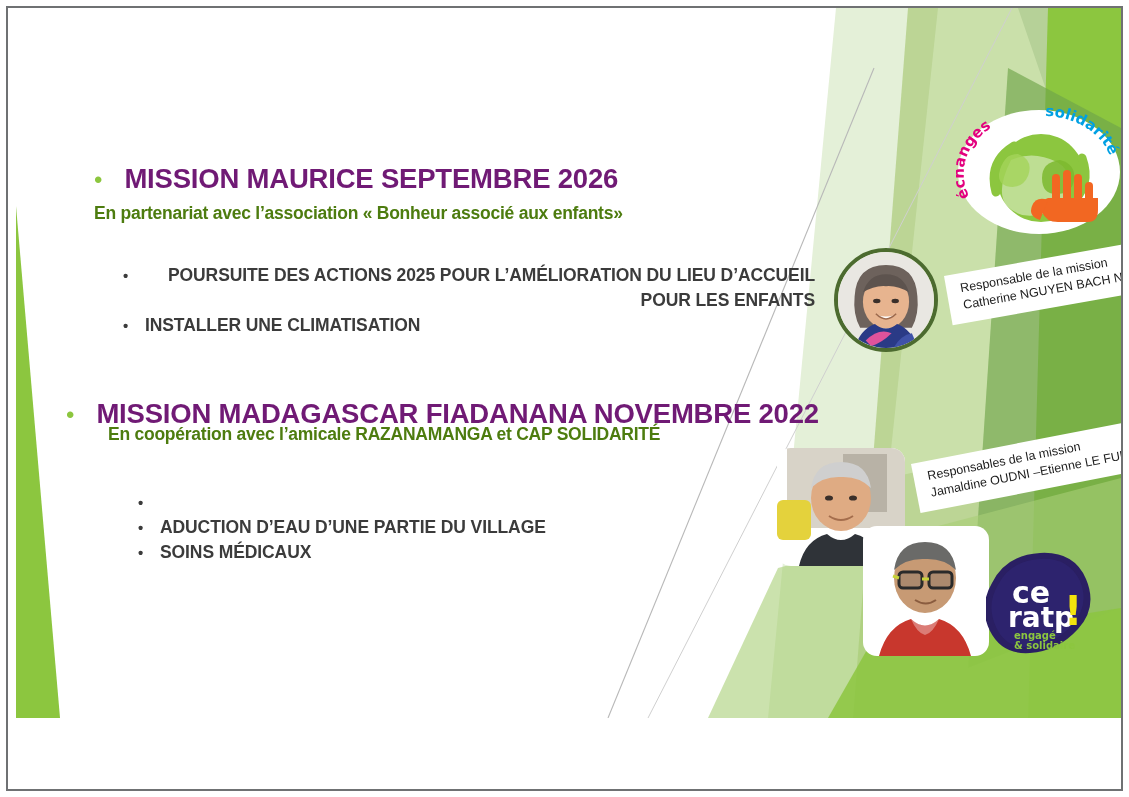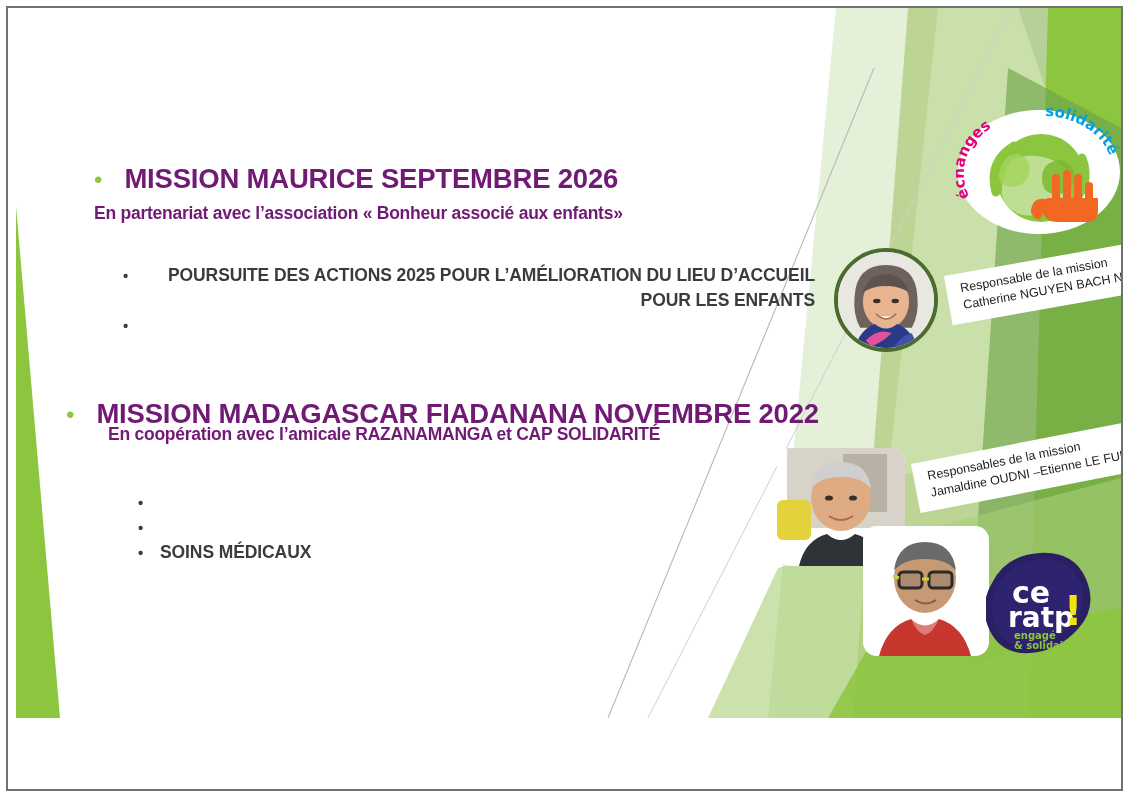--- a/index.html
+++ b/index.html
@@ -72,21 +72,21 @@
   }
   .heading-text {
     color: #701a75;
     font-weight: bold;
     font-size: 27.5px;
     letter-spacing: -0.2px;
     font-stretch: condensed;
   }
   .mission-sub {
     position: absolute;
-    color: #701a75;
+    color: #4d7c0f;
     font-weight: bold;
     font-size: 17.5px;
     white-space: nowrap;
     letter-spacing: -0.25px;
   }
 
   .sub-list {
     position: absolute;
   }
   .sub-item {
@@ -224,35 +224,37 @@
       </div>
       <div class="mission-sub" style="left:86px; top:195px;">En partenariat avec l’association « Bonheur associé aux enfants»</div>
 
       <div class="sub-list" style="left:115px; top:255px; width:700px;">
         <div class="sub-item">
           <span class="sub-bullet">•</span>
           <span class="sub-text">POURSUITE DES ACTIONS 2025 POUR L’AMÉLIORATION DU LIEU D’ACCUEIL POUR LES ENFANTS</span>
         </div>
         <div class="sub-item">
           <span class="sub-bullet">•</span>
+          <span class="sub-text">INSTALLER UNE CLIMATISATION</span>
         </div>
       </div>
 
       <div class="mission-heading" style="left:58px; top:390px;">
         <span class="heading-bullet">•</span>
         <span class="heading-text">MISSION MADAGASCAR FIADANANA NOVEMBRE 2022</span>
       </div>
       <div class="mission-sub" style="left:100px; top:416px;text-align:center;">En coopération avec l’amicale RAZANAMANGA et CAP SOLIDARITÉ</div>
 
       <div class="sub-list" style="left:130px; top:482px; width:700px;">
         <div class="sub-item">
           <span class="sub-bullet">•</span>
         </div>
         <div class="sub-item">
           <span class="sub-bullet">•</span>
+          <span class="sub-text">ADUCTION D’EAU D’UNE PARTIE DU VILLAGE</span>
         </div>
         <div class="sub-item">
           <span class="sub-bullet">•</span>
           <span class="sub-text">SOINS MÉDICAUX</span>
         </div>
       </div>
     </div>
 
     <svg id="logo-echanges" viewBox="0 0 166 128">
       <ellipse cx="83" cy="64" rx="81" ry="62" fill="#ffffff"></ellipse>

